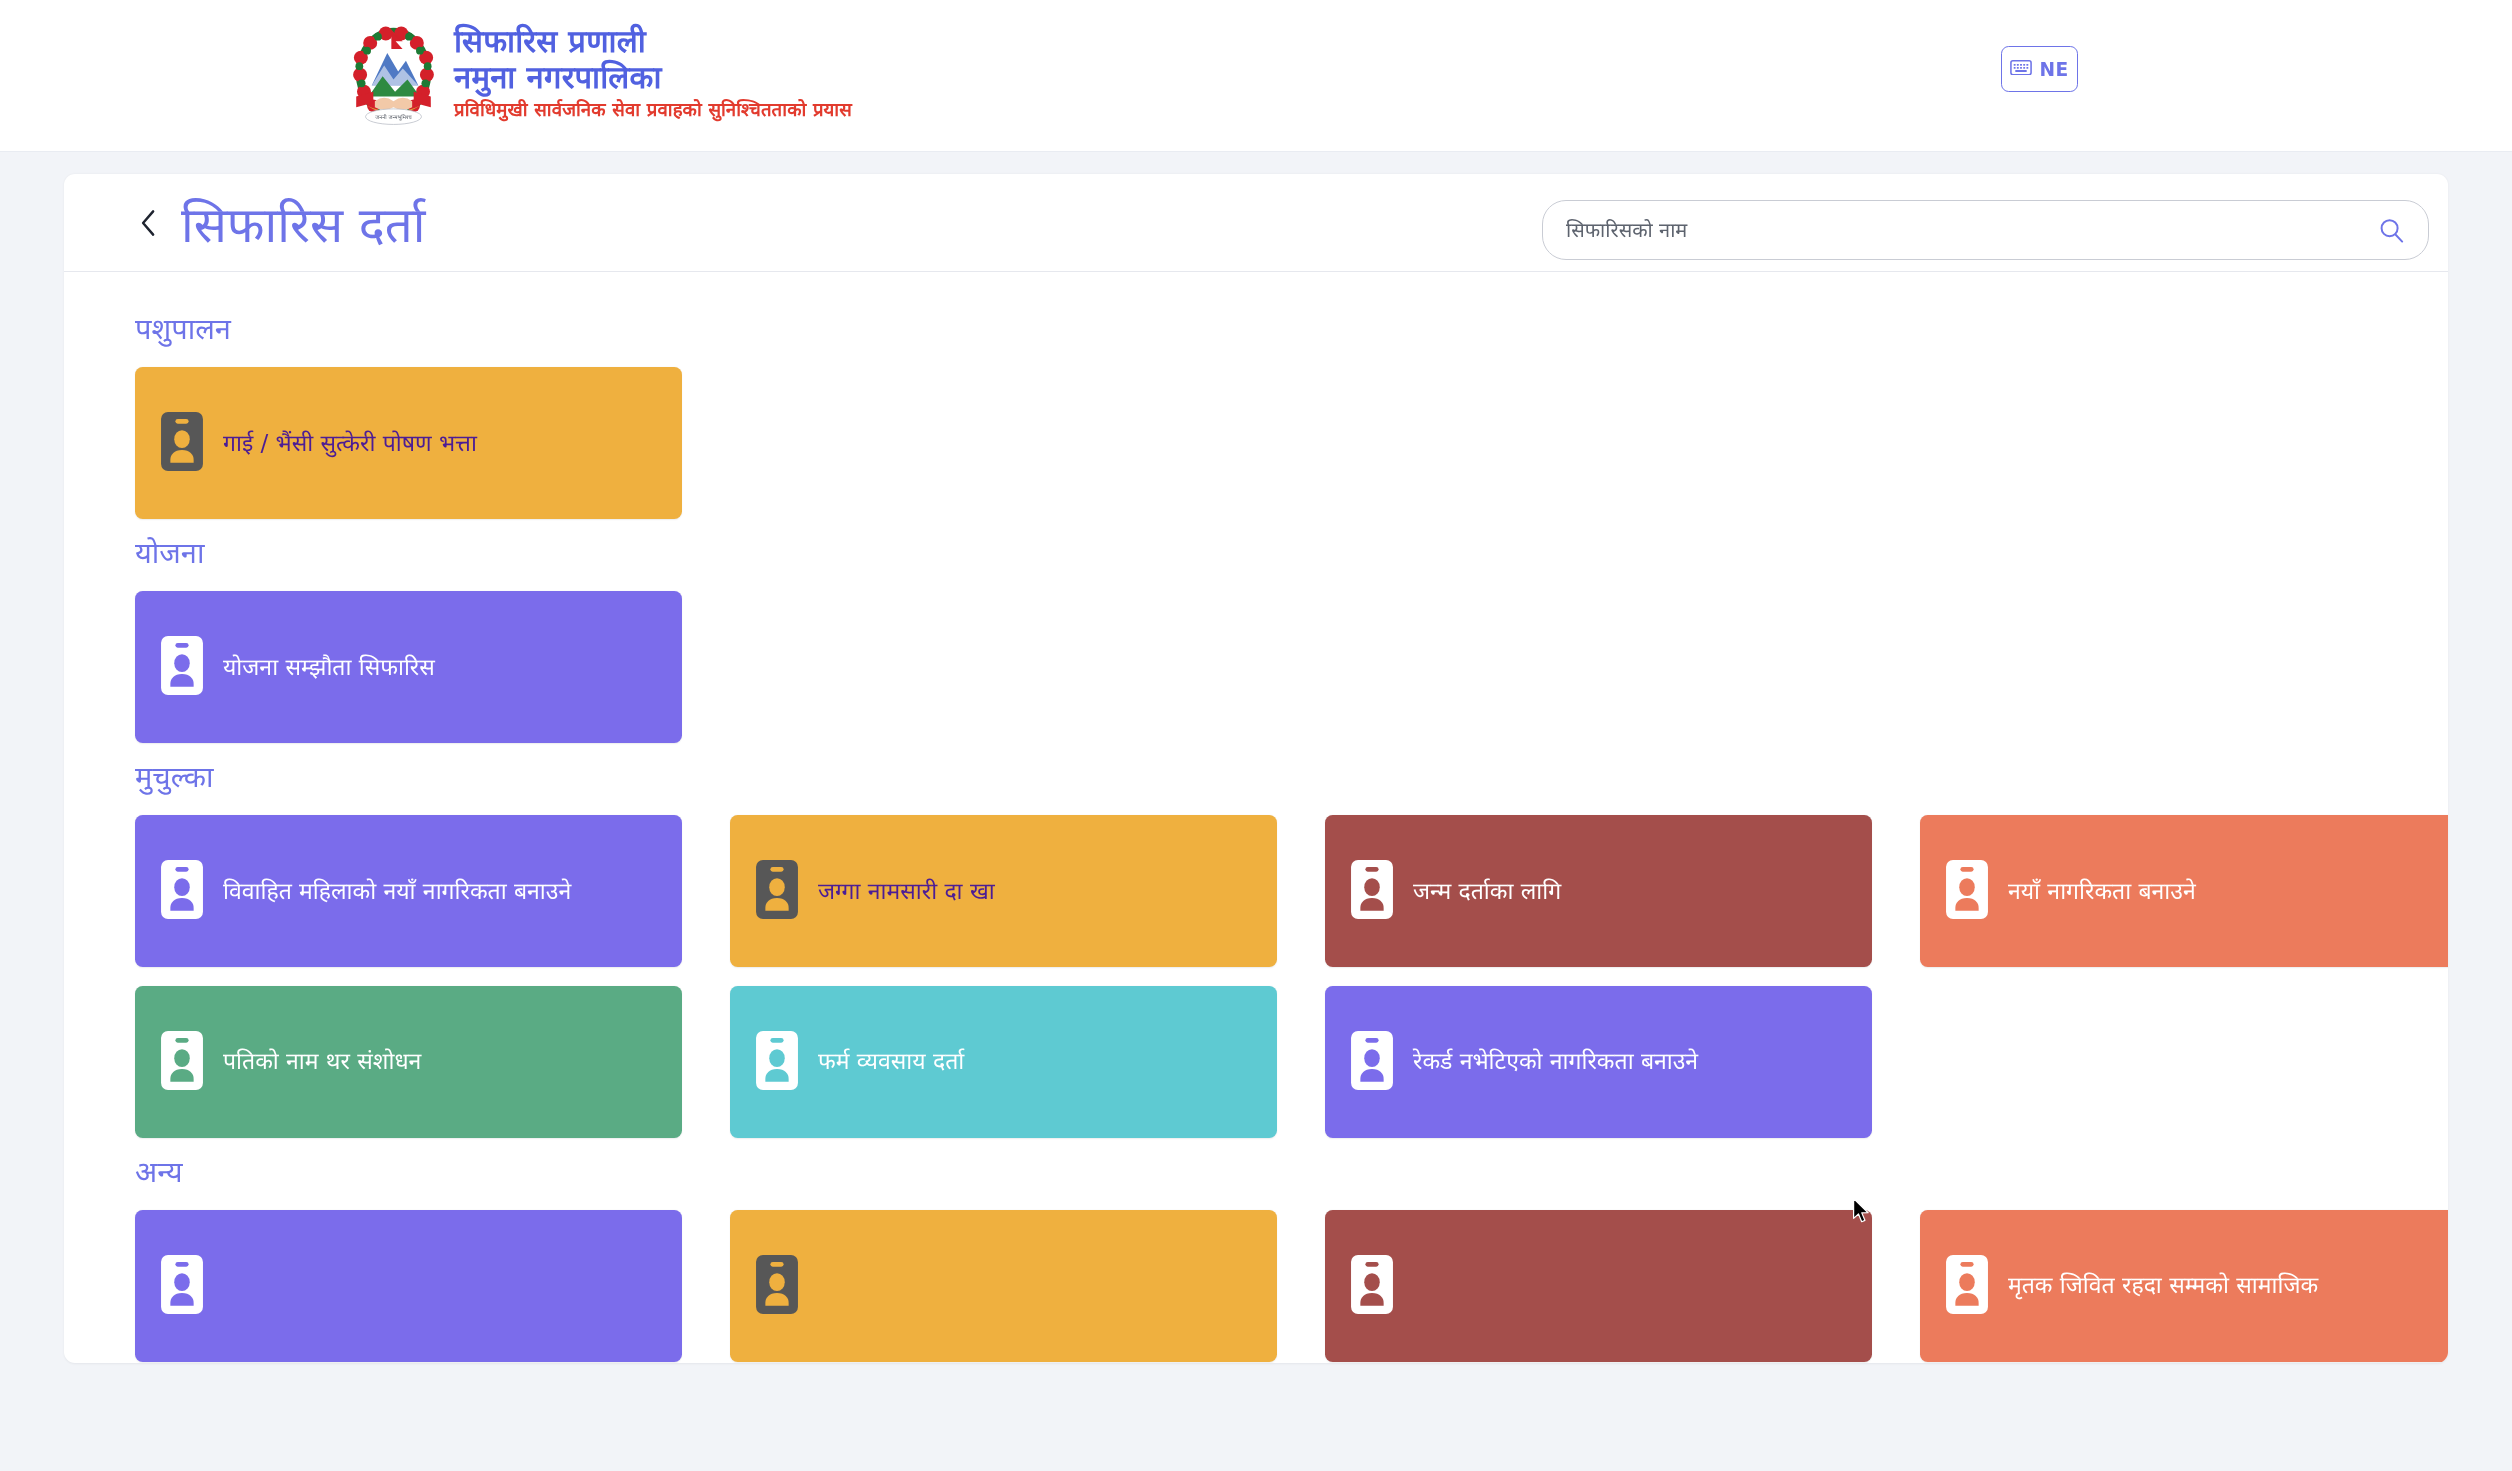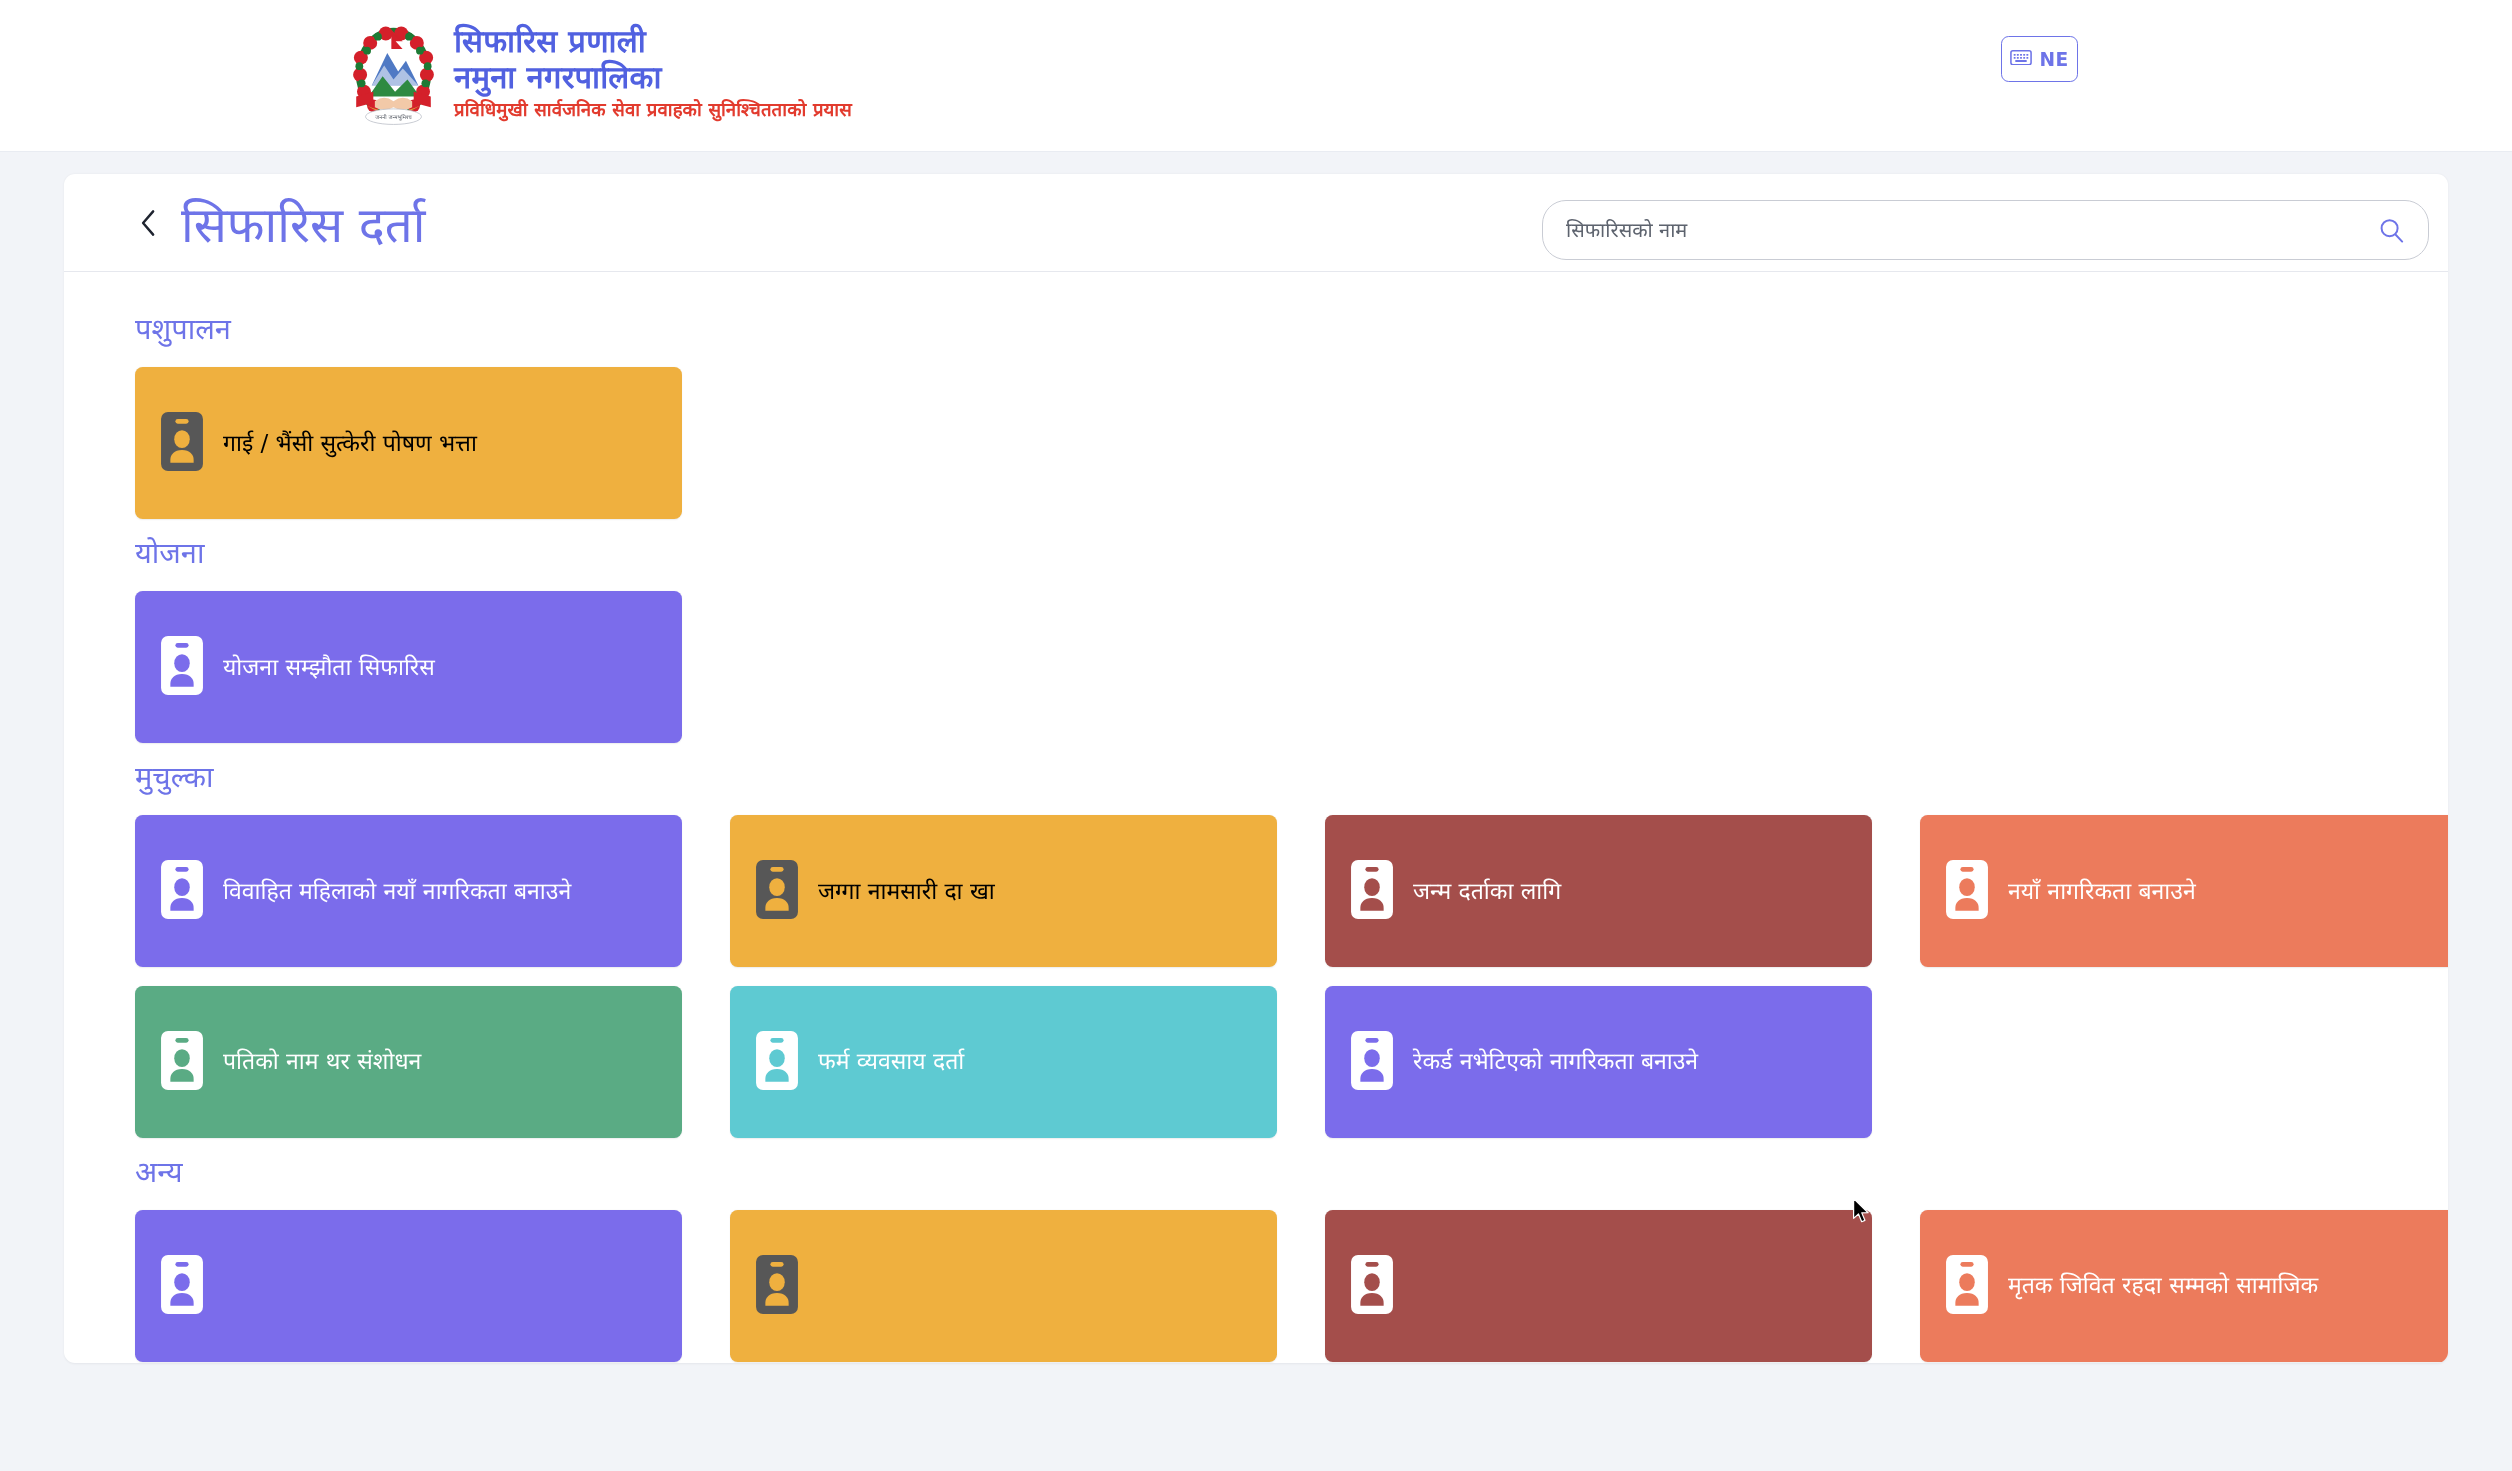--- a/index.html
+++ b/index.html
@@ -51,21 +51,21 @@
     font-size: 18.6px;
     font-weight: 700;
     color: #e23b2e;
     margin-top: 6.2px;
     letter-spacing: 0.1px;
   }
 
   .lang-toggle {
     position: absolute;
     left: 2001px;
-    top: 36px;
+    top: 46px;
     width: 77px;
     height: 46px;
     border: 1.5px solid #6e74e8;
     border-radius: 7.7px;
     background: #ffffff;
     display: flex;
     align-items: center;
     justify-content: center;
     gap: 7px;
     cursor: pointer;
@@ -179,21 +179,21 @@
   .svc-card .idcard-icon { flex: none; }
   .svc-label {
     font-size: 23px;
     font-weight: 400;
     line-height: 1.32;
   }
   
   .c-purple { background: #7b6ceb; }
   .c-purple .svc-label { color: #ffffff; }
   .c-amber  { background: #efb03f; }
-  .c-amber  .svc-label { color: #000000; }
+  .c-amber  .svc-label { color: #4c1d95; }
   .c-maroon { background: #a44e4b; }
   .c-maroon .svc-label { color: #ffffff; }
   .c-salmon { background: #ec7b5c; }
   .c-salmon .svc-label { color: #ffffff; }
   .c-green  { background: #5aab84; }
   .c-green  .svc-label { color: #ffffff; }
   .c-teal   { background: #5ecad2; }
   .c-teal   .svc-label { color: #ffffff; }
 
   .cursor-arrow {

